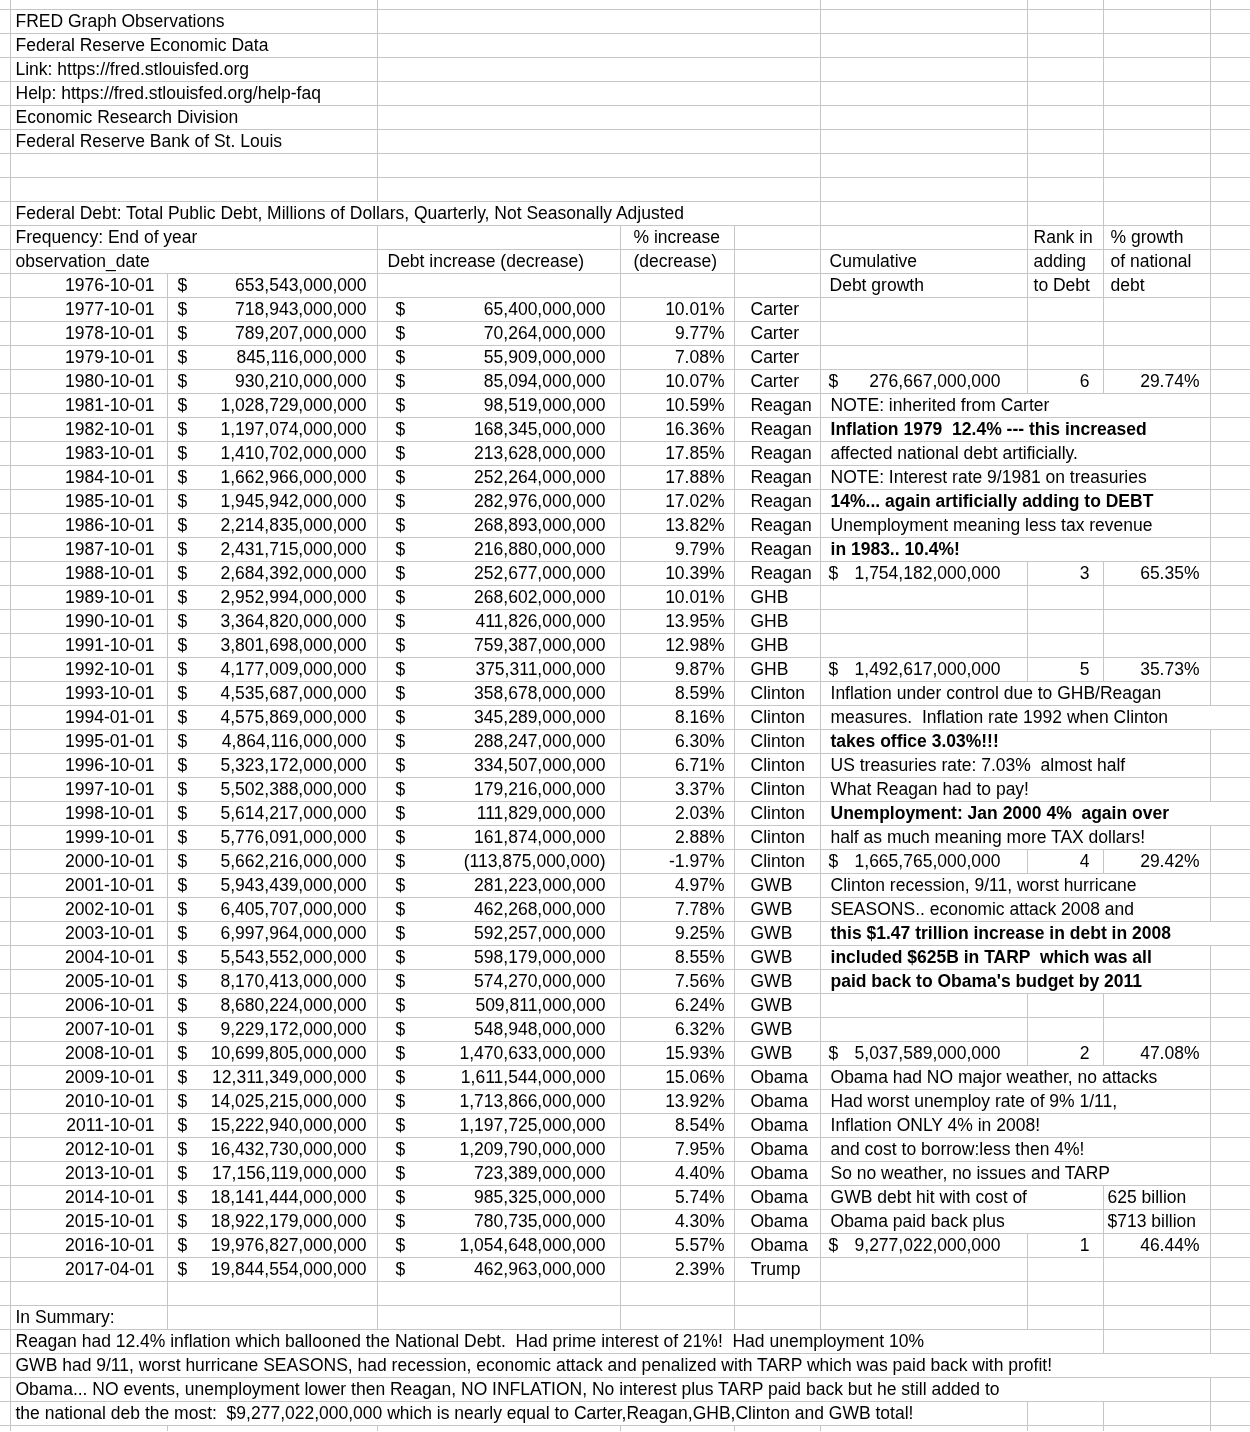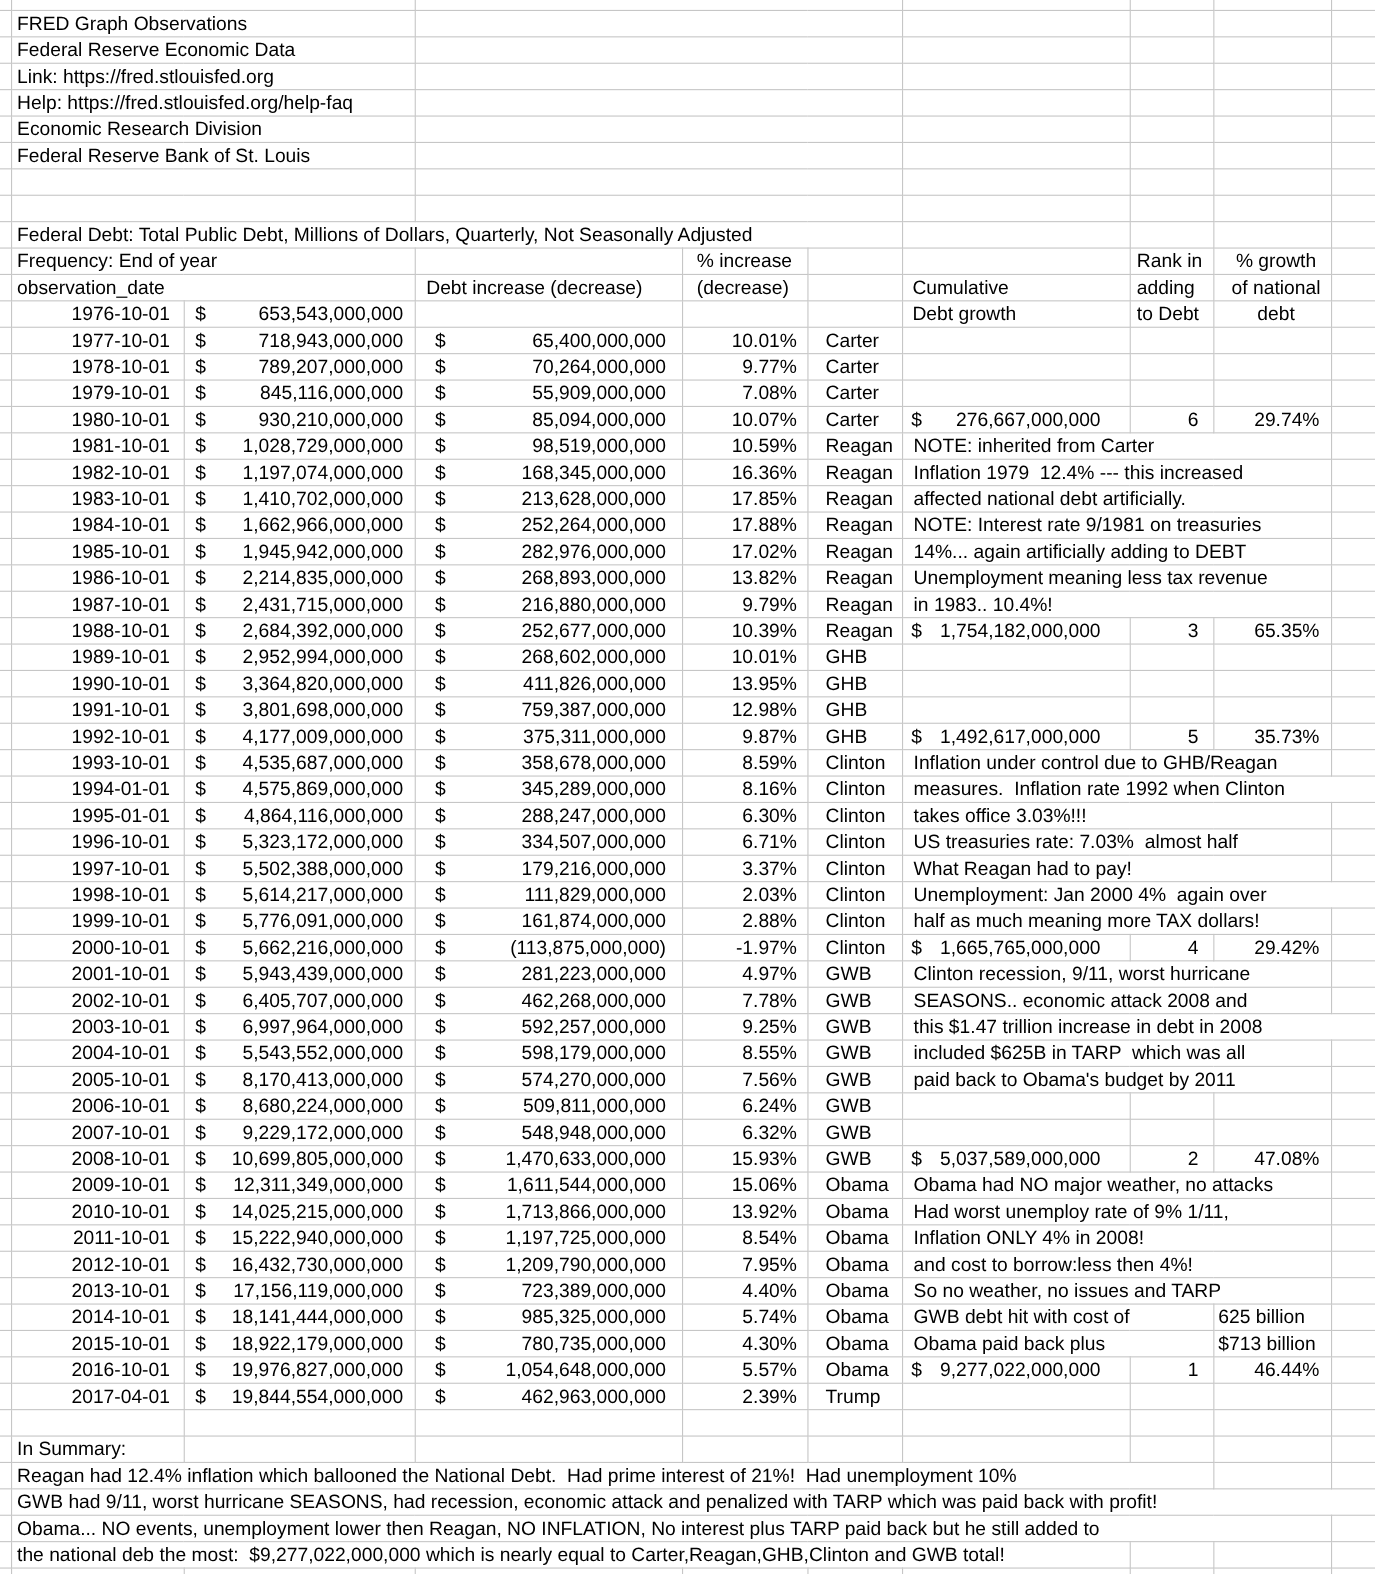--- a/index.html
+++ b/index.html
@@ -16,23 +16,23 @@
   .date{text-align:right;padding-right:12px;}
   .pct{text-align:right;padding-right:9px;margin-left:48px;}
   .pres{padding-left:16px;}
   .note{padding-left:10px;}
   .rank{text-align:right;padding-right:13px;}
   .grow{text-align:right;padding-right:10px;}
   .hC{padding-left:10px;}
   .hD{padding-left:13px;}
   .hF{padding-left:9px;}
   .hG{padding-left:6px;margin-top:20px;}
-  .hH{padding-left:7px;text-align:center;}
+  .hH{padding-left:7px;}
   .side{padding-left:4px;}
-  .b{font-weight:normal;margin-top:39px;}
+  .b{font-weight:bold;margin-top:39px;}
   .acct{display:flex;justify-content:space-between;width:100%;box-sizing:border-box;}
   .acctB{padding:0 10px;}
   .acctC{padding:0 14px 0 18px;}
   .acctF{padding:0 26px 0 8px;}
 </style>
 </head>
 <body>
 
 <table>
   <colgroup>

